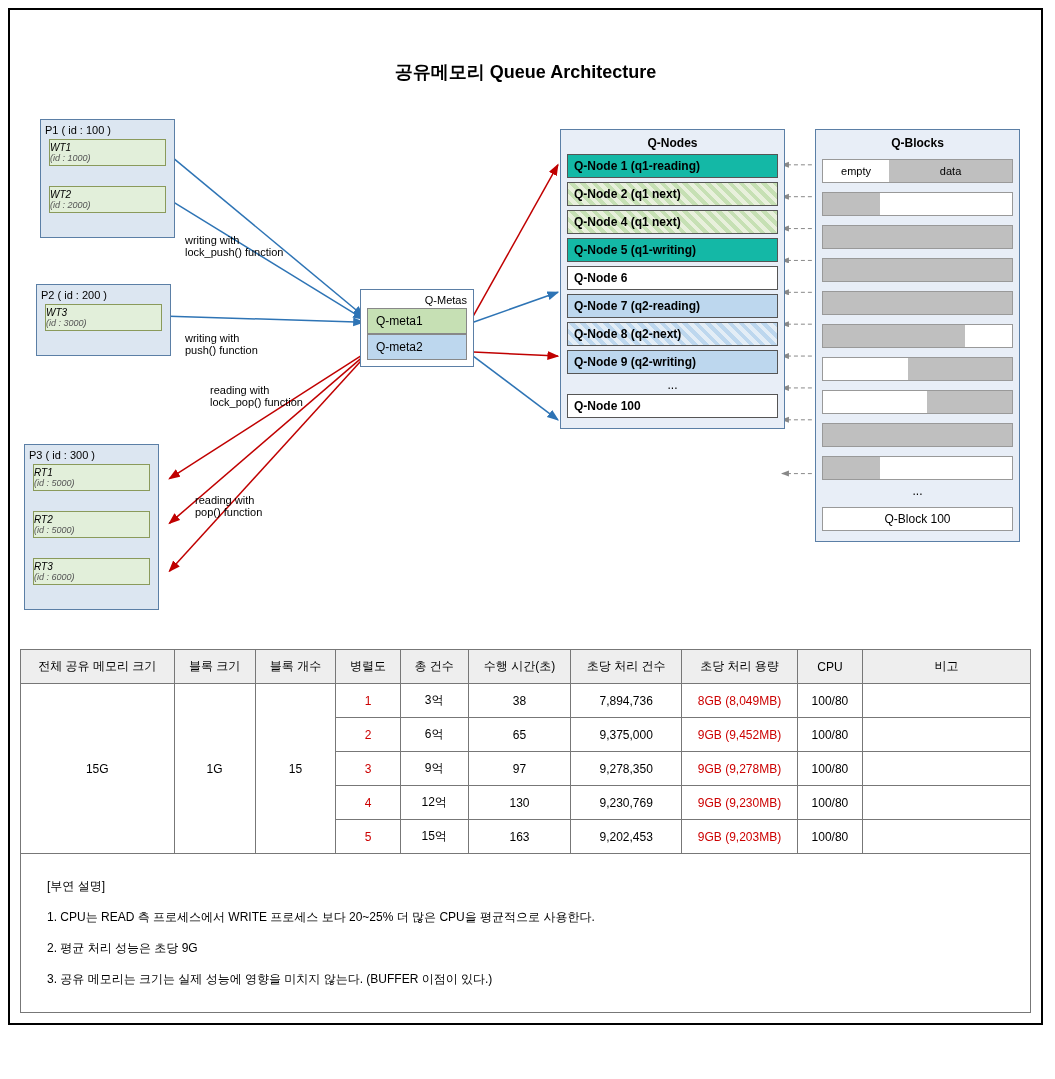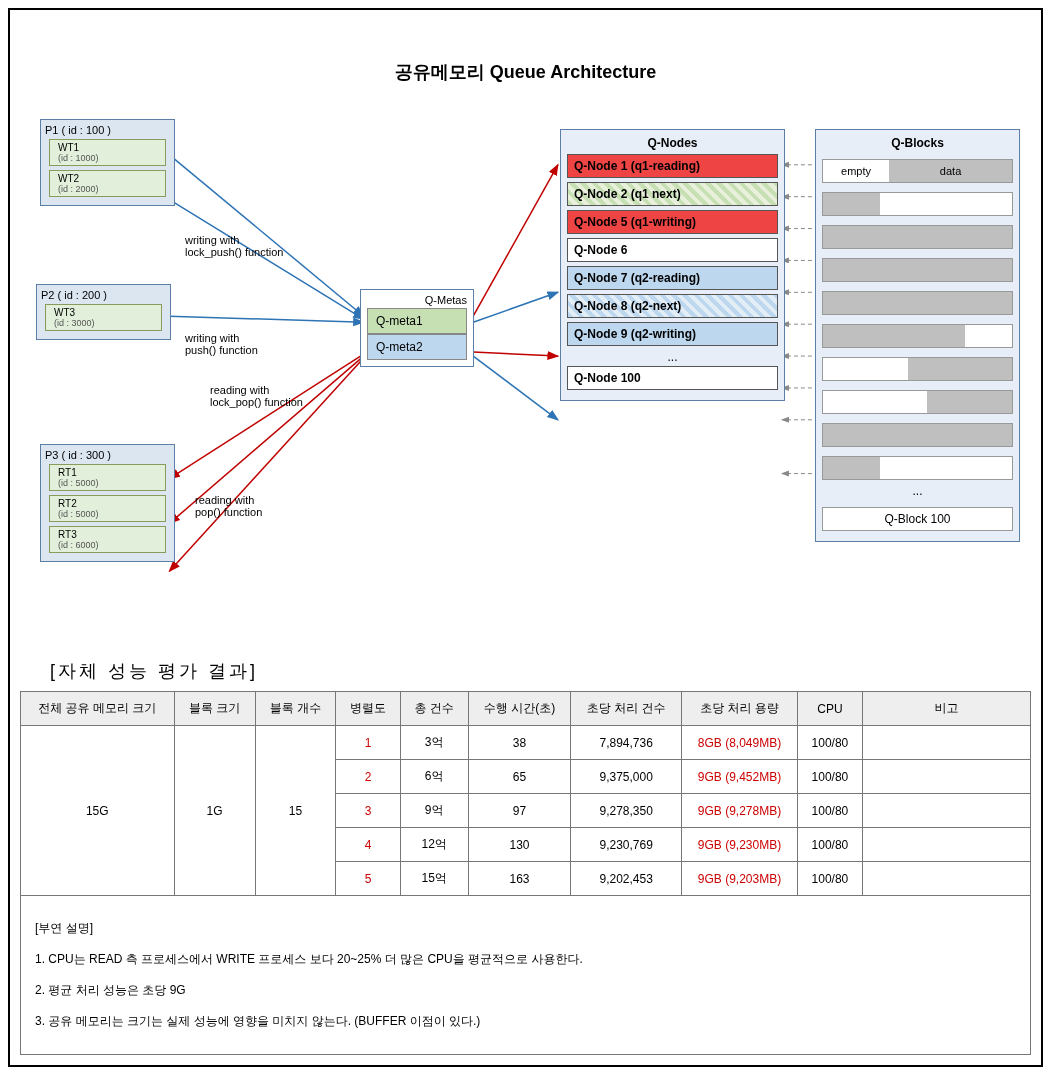--- a/index.html
+++ b/index.html
@@ -5,61 +5,61 @@
 * { box-sizing: border-box; margin: 0; padding: 0; }
 body { font-family: "Malgun Gothic", sans-serif; background: #fff; padding: 8px; }
 .outer-frame { border: 2px solid #000; padding: 10px; width: 1035px; }
 .title { text-align: center; font-weight: bold; font-size: 18px; margin-bottom: 10px; margin-top: 40px; }
 .diagram { position: relative; height: 555px; }
 .svg-layer { position: absolute; top: 0; left: 0; width: 100%; height: 100%; pointer-events: none; z-index: 0; }
 
 
 .pbox { position: absolute; border: 1px solid #5b7fa6; background: #dce6f1; padding: 4px; font-size: 11px; z-index: 2; }
 .pbox .plabel { font-size: 11px; margin-bottom: 3px; }
-.tbox { border: 1px solid #8a9a5b; background: #e2efda; padding: 2px 8px; margin: 2px 4px 4px 4px; font-size: 10px; }
+.tbox { border: 1px solid #8a9a5b; background: #e2efda; padding: 2px 0; margin: 2px 4px 20px 4px; font-size: 10px; font-style: italic; }
 .tbox .tname { }
 .tbox .tid { font-size: 9px; color: #555; }
 
 
 .anno { position: absolute; font-size: 11px; z-index: 3; }
 
 
 .qmetas { position: absolute; left: 340px; top: 195px; border: 1px solid #5b7fa6; background: #fff; padding: 4px 6px 6px 6px; z-index: 2; }
 .qmetas .qm-title { font-size: 11px; text-align: right; margin-bottom: 2px; }
 .qmeta { border: 1px solid #888; padding: 5px 8px; font-size: 12px; width: 100px; }
 .qmeta.green { background: #c6e0b4; }
 .qmeta.blue { background: #bdd7ee; }
 
 
 .panel { position: absolute; border: 1px solid #5b7fa6; background: #e8eef7; padding: 6px; z-index: 2; }
 .panel .ptitle { text-align: center; font-size: 12px; font-weight: bold; margin-bottom: 4px; }
 .qnode { border: 1px solid #555; padding: 4px 6px; margin-bottom: 4px; font-size: 12px; background: #fff; }
 .qnode.bold { font-weight: bold; }
-.qnode.green-solid { background: #ef4444; }
+.qnode.green-solid { background: #14b8a6; }
 .qnode.green-hatch { background: repeating-linear-gradient(45deg, #c6e0b4, #c6e0b4 4px, #e8f0dc 4px, #e8f0dc 8px); }
 .qnode.blue-solid { background: #bdd7ee; }
 .qnode.blue-hatch { background: repeating-linear-gradient(45deg, #bdd7ee, #bdd7ee 4px, #e3edf6 4px, #e3edf6 8px); }
 .dots { text-align: center; font-size: 12px; margin: 2px 0; }
 
 .qblock { border: 1px solid #999; height: 24px; margin-bottom: 4px; display: flex; font-size: 11px; background: #fff; margin-top: 9px; }
 .qblock .empty { background: #fff; display:flex; align-items:center; justify-content:center; }
 .qblock .data { background: #bfbfbf; display:flex; align-items:center; justify-content:center; }
 .qblock.lbl { background: #fff; align-items: center; justify-content: center; font-size: 12px; }
 
 
 .sec-title { font-size: 18px; margin: 10px 0 8px 30px; letter-spacing: 3px; }
 
 
 table.perf { border-collapse: collapse; width: 100%; font-size: 12px; }
 table.perf th, table.perf td { border: 1px solid #777; padding: 8px 11px; text-align: center; }
 table.perf th { background: #eee; font-weight: normal; }
 .red { color: #c00; }
 
 .notes { border: 1px solid #777; border-top: none; padding: 10px 14px; font-size: 12px; }
-.notes p { margin: 14px 0; }
+.notes p { margin: 14px 12px; }
 </style>
 </head>
 <body>
 
 <div class="outer-frame">
 
   <div class="title">공유메모리 Queue Architecture</div>
 
   <div class="diagram">
     <svg class="svg-layer" viewBox="0 0 1015 555">
@@ -116,21 +116,21 @@
     </div>
 
     <div class="pbox" style="left:16px; top:190px; width:135px;">
       <div class="plabel">P2 ( id : 200 )</div>
       <div class="tbox">
         <div class="tname">WT3</div>
         <div class="tid">(id : 3000)</div>
       </div>
     </div>
 
-    <div class="pbox" style="left:20px; top:350px; width:135px;">
+    <div class="pbox" style="left:4px; top:350px; width:135px;">
       <div class="plabel">P3 ( id : 300 )</div>
       <div class="tbox">
         <div class="tname">RT1</div>
         <div class="tid">(id : 5000)</div>
       </div>
       <div class="tbox">
         <div class="tname">RT2</div>
         <div class="tid">(id : 5000)</div>
       </div>
       <div class="tbox">
@@ -151,20 +151,21 @@
     <div class="qmetas">
       <div class="qm-title">Q-Metas</div>
       <div class="qmeta green">Q-meta1</div>
       <div class="qmeta blue">Q-meta2</div>
     </div>
 
     <div class="panel" style="left:540px; top:35px; width:225px;">
       <div class="ptitle">Q-Nodes</div>
       <div class="qnode green-solid bold">Q-Node 1 (q1-reading)</div>
       <div class="qnode green-hatch bold">Q-Node 2 (q1 next)</div>
+      <div class="qnode green-hatch bold">Q-Node 4 (q1 next)</div>
       <div class="qnode green-solid bold">Q-Node 5 (q1-writing)</div>
       <div class="qnode bold">Q-Node 6</div>
       <div class="qnode blue-solid bold">Q-Node 7 (q2-reading)</div>
       <div class="qnode blue-hatch bold">Q-Node 8 (q2-next)</div>
       <div class="qnode blue-solid bold">Q-Node 9 (q2-writing)</div>
       <div class="dots">...</div>
       <div class="qnode bold">Q-Node 100</div>
     </div>
 
     <div class="panel" style="left:795px; top:35px; width:205px;">
@@ -208,21 +209,20 @@
           </div>
         </div>
       <div class="dots">...</div>
       <div class="qblock lbl">
           <span>Q-Block 100</span>
         </div>
     </div>
 
   </div>
 
-  <div class="sec-title">[자체 성능 평가 결과]</div>
 
   <table class="perf">
     <thead>
       <tr>
         <th>전체 공유 메모리 크기</th>
         <th>블록 크기</th>
         <th>블록 개수</th>
         <th>병렬도</th>
         <th>총 건수</th>
         <th>수행 시간(초)</th>

